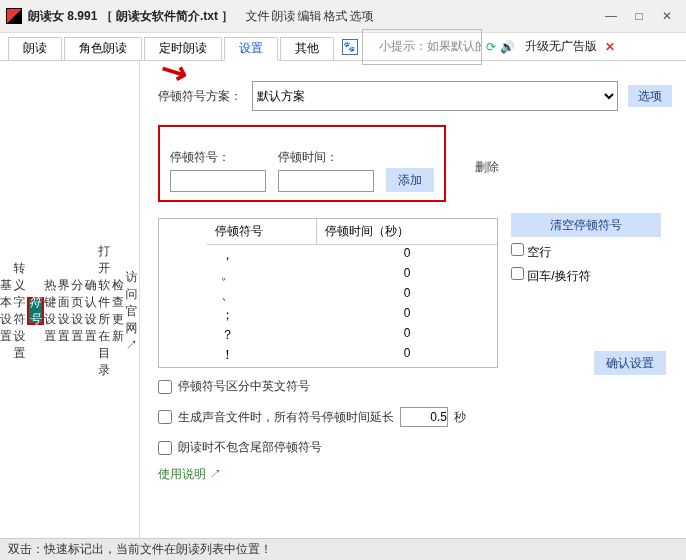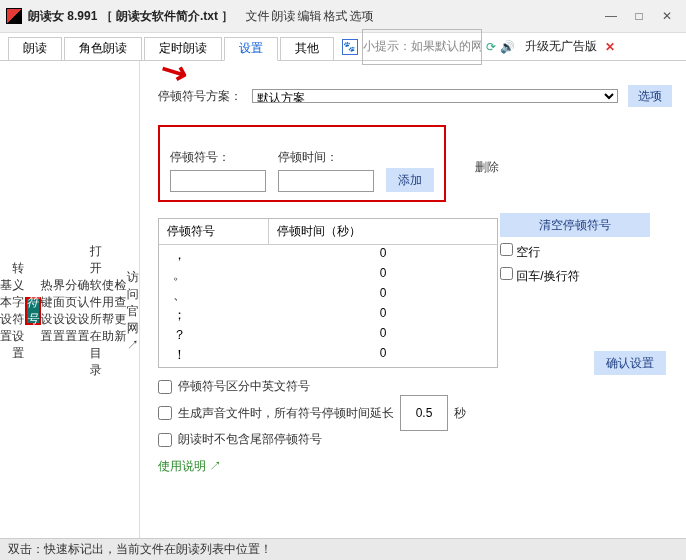--- a/index.html
+++ b/index.html
@@ -9,51 +9,51 @@
 .titlebar .title { font-weight: bold; color: #222; white-space: nowrap; }
 .titlebar .menus { margin-left: 12px; display: flex; gap: 2px; color: #333; }
 .winbtns { margin-left: auto; display: flex; gap: 2px; }
 .winbtns span { width: 26px; height: 18px; display: flex; align-items: center; justify-content: center; color: #555; cursor: pointer; }
 .tabs { display: flex; align-items: center; border-bottom: 1px solid #ccc; height: 28px; background: #fff; padding-left: 8px; }
 .tab { border: 1px solid #ccc; border-bottom: 1px solid #fff; height: 24px; padding: 0 14px; display: flex; align-items: center; margin-right: 2px; margin-top: 4px; background: #fff; cursor: pointer; }
 .tab.inactive { border: 1px solid #ccc; border-bottom: 1px solid #ccc; background: #fff; }
 .tab.active { color: #0a5bd6; }
 .tipbox { margin-left: 6px; display: flex; align-items: center; gap: 4px; }
 .pawicon { width: 16px; height: 16px; border: 1px solid #3a6fd8; display: flex; align-items: center; justify-content: center; color: #3a6fd8; font-size: 10px; }
-.tip { border: 1px solid #bbb; height: 36px; padding: 0 0; display: flex; align-items: center; color: #888; max-width: 120px; overflow: hidden; white-space: nowrap; }
+.tip { border: 1px solid #bbb; height: 36px; padding: 0 16px; display: flex; align-items: center; color: #888; max-width: 120px; overflow: hidden; white-space: nowrap; }
 .upgrade { margin-left: 6px; color: #222; display: flex; align-items: center; gap: 4px; }
 .closex { color: #d33; margin-left: 4px; font-weight: bold; cursor: pointer; }
 .arrow { position: absolute; left: 160px; top: 52px; color: #d40000; font-size: 32px; font-weight: bold; transform: rotate(-28deg); pointer-events: none; }
 .main { display: flex; height: calc(100% - 28px - 28px - 22px); }
 .sidebar { width: 140px; border-right: 1px solid #ddd; padding-top: 18px; display: flex; flex-direction: row; align-items: center; }
 .sideitem { height: 28px; width: 100%; display: flex; align-items: center; justify-content: center; color: #333; cursor: pointer; }
 .sideitem.selected { background: #0f766e; color: #fff; border: 2px solid #d40000; font-style: italic; }
 .sidegap { height: 16px; }
 .content { flex: 1; padding: 16px 14px 10px 18px; position: relative; }
 .row { display: flex; align-items: center; margin-bottom: 10px; }
 .lbl { color: #333; }
-select.scheme { flex: 1; height: 14px; border: 1px solid #999; margin: 12px 10px; background: #fff; }
+select.scheme { flex: 1; height: 30px; border: 1px solid #999; margin: 4px 10px; background: #fff; }
 .btn { background: #cfe0fb; border: none; height: 24px; padding: 0 12px; color: #204080; cursor: pointer; }
 .btn.small { height: 22px; padding: 0 10px; }
 .redbox { border: 2px solid #d40000; padding: 22px 10px 8px 10px; display: inline-flex; align-items: flex-end; gap: 12px; margin-bottom: 8px; }
 .fld { display: flex; flex-direction: column; }
 .fld input { width: 96px; height: 22px; border: 1px solid #999; margin-top: 4px; padding: 0 4px; }
-.table { border: 1px solid #bbb; width: 340px; height: 150px; overflow: auto; margin-top: 8px; }
+.table { border: 1px solid #bbb; width: 340px; height: 150px; overflow: auto; margin-top: 8px; padding-left: 48px; }
 .thead { display: flex; background: #fff; border-bottom: 1px solid #ccc; }
 .thead > div { padding: 4px 8px; border-right: 1px solid #ccc; }
 .thead > div:first-child { width: 110px; }
 .thead > div:last-child { flex: 1; border-right: none; }
 .trow { display: flex; }
 .trow > div:first-child { width: 110px; padding: 1px 14px; font-family: SimSun, monospace; font-size: 13px; }
 .trow > div:last-child { flex: 1; padding: 1px 8px; text-align: center; }
-.rightcol { position: absolute; left: 360px; top: 56px; display: flex; flex-direction: column; gap: 6px; width: 150px; }
-.checks { margin-top: 10px; display: flex; flex-direction: column; gap: 0; }
+.rightcol { position: absolute; left: 371px; top: 56px; display: flex; flex-direction: column; gap: 6px; width: 150px; }
+.checks { margin-top: 10px; display: flex; flex-direction: column; gap: 12px; }
 .checks label { display: flex; align-items: center; gap: 6px; color: #333; }
 .checks input[type="checkbox"] { width: 14px; height: 14px; }
-.numbox { width: 48px; height: 36px; border: 1px solid #999; text-align: center; }
+.numbox { width: 48px; height: 20px; border: 1px solid #999; text-align: right; }
 .help { margin-top: 10px; color: #2a8a2a; cursor: pointer; }
 .statusbar { position: absolute; bottom: 0; left: 0; right: 0; height: 22px; background: #e9e9e9; border-top: 1px solid #ccc; display: flex; align-items: center; padding: 0 8px; color: #333; }
 .confirm { position: absolute; right: 20px; top: 290px; }
 </style>
 </head>
 <body>
 
 <div class="titlebar">
   <div class="appicon"></div>
   <div class="title">朗读女 8.991 ［ 朗读女软件简介.txt ］</div>
@@ -96,21 +96,20 @@
   <div class="sidebar">
     <div class="sideitem">基本设置</div>
     <div class="sideitem">转义字符设置</div>
     <div class="sideitem selected">停顿符号设置</div>
     <div class="sideitem">热键设置</div>
     <div class="sideitem">界面设置</div>
     <div class="sideitem">分页设置</div>
     <div class="sideitem">确认设置</div>
     <div class="sidegap"></div>
     <div class="sideitem">打开软件所在目录</div>
-    <div class="sideitem">使用帮助</div>
     <div class="sideitem">检查更新</div>
     <div class="sideitem">访问官网 ↗</div>
   </div>
 
   <div class="content">
     <div class="row">
       <span class="lbl">停顿符号方案：</span>
       <select class="scheme"><option>默认方案</option></select>
       <button class="btn small">选项</button>
     </div>

